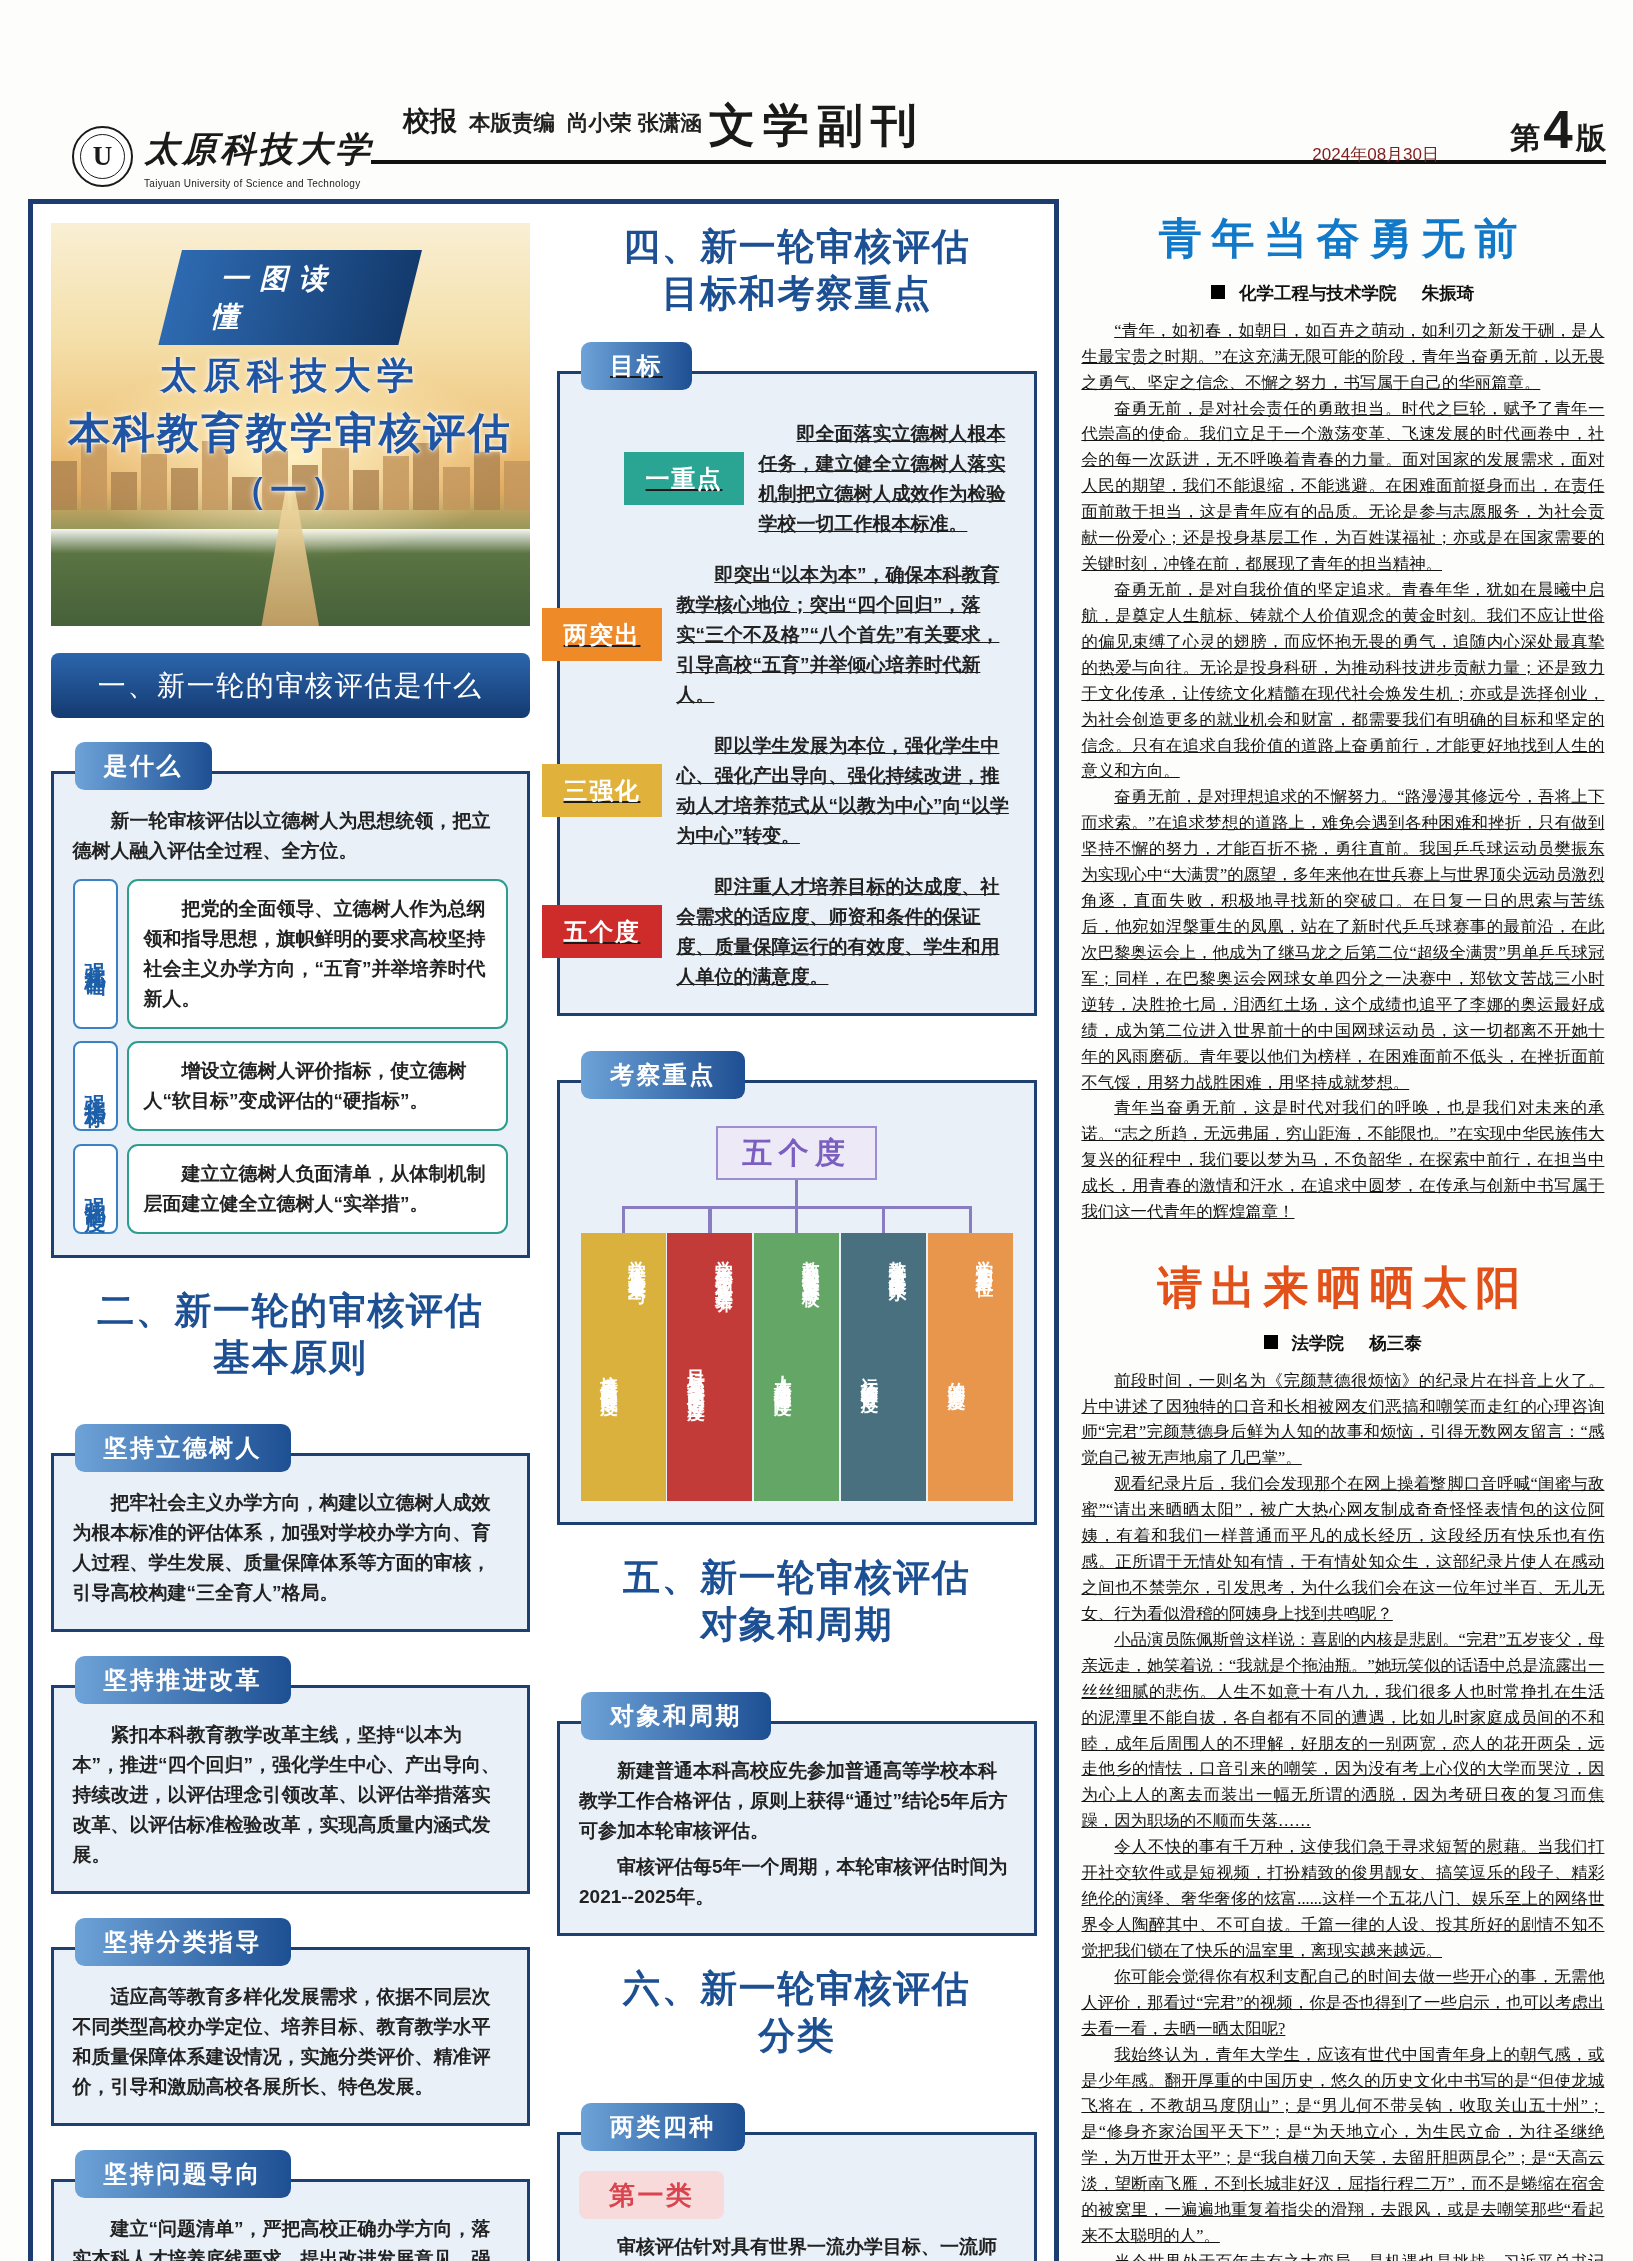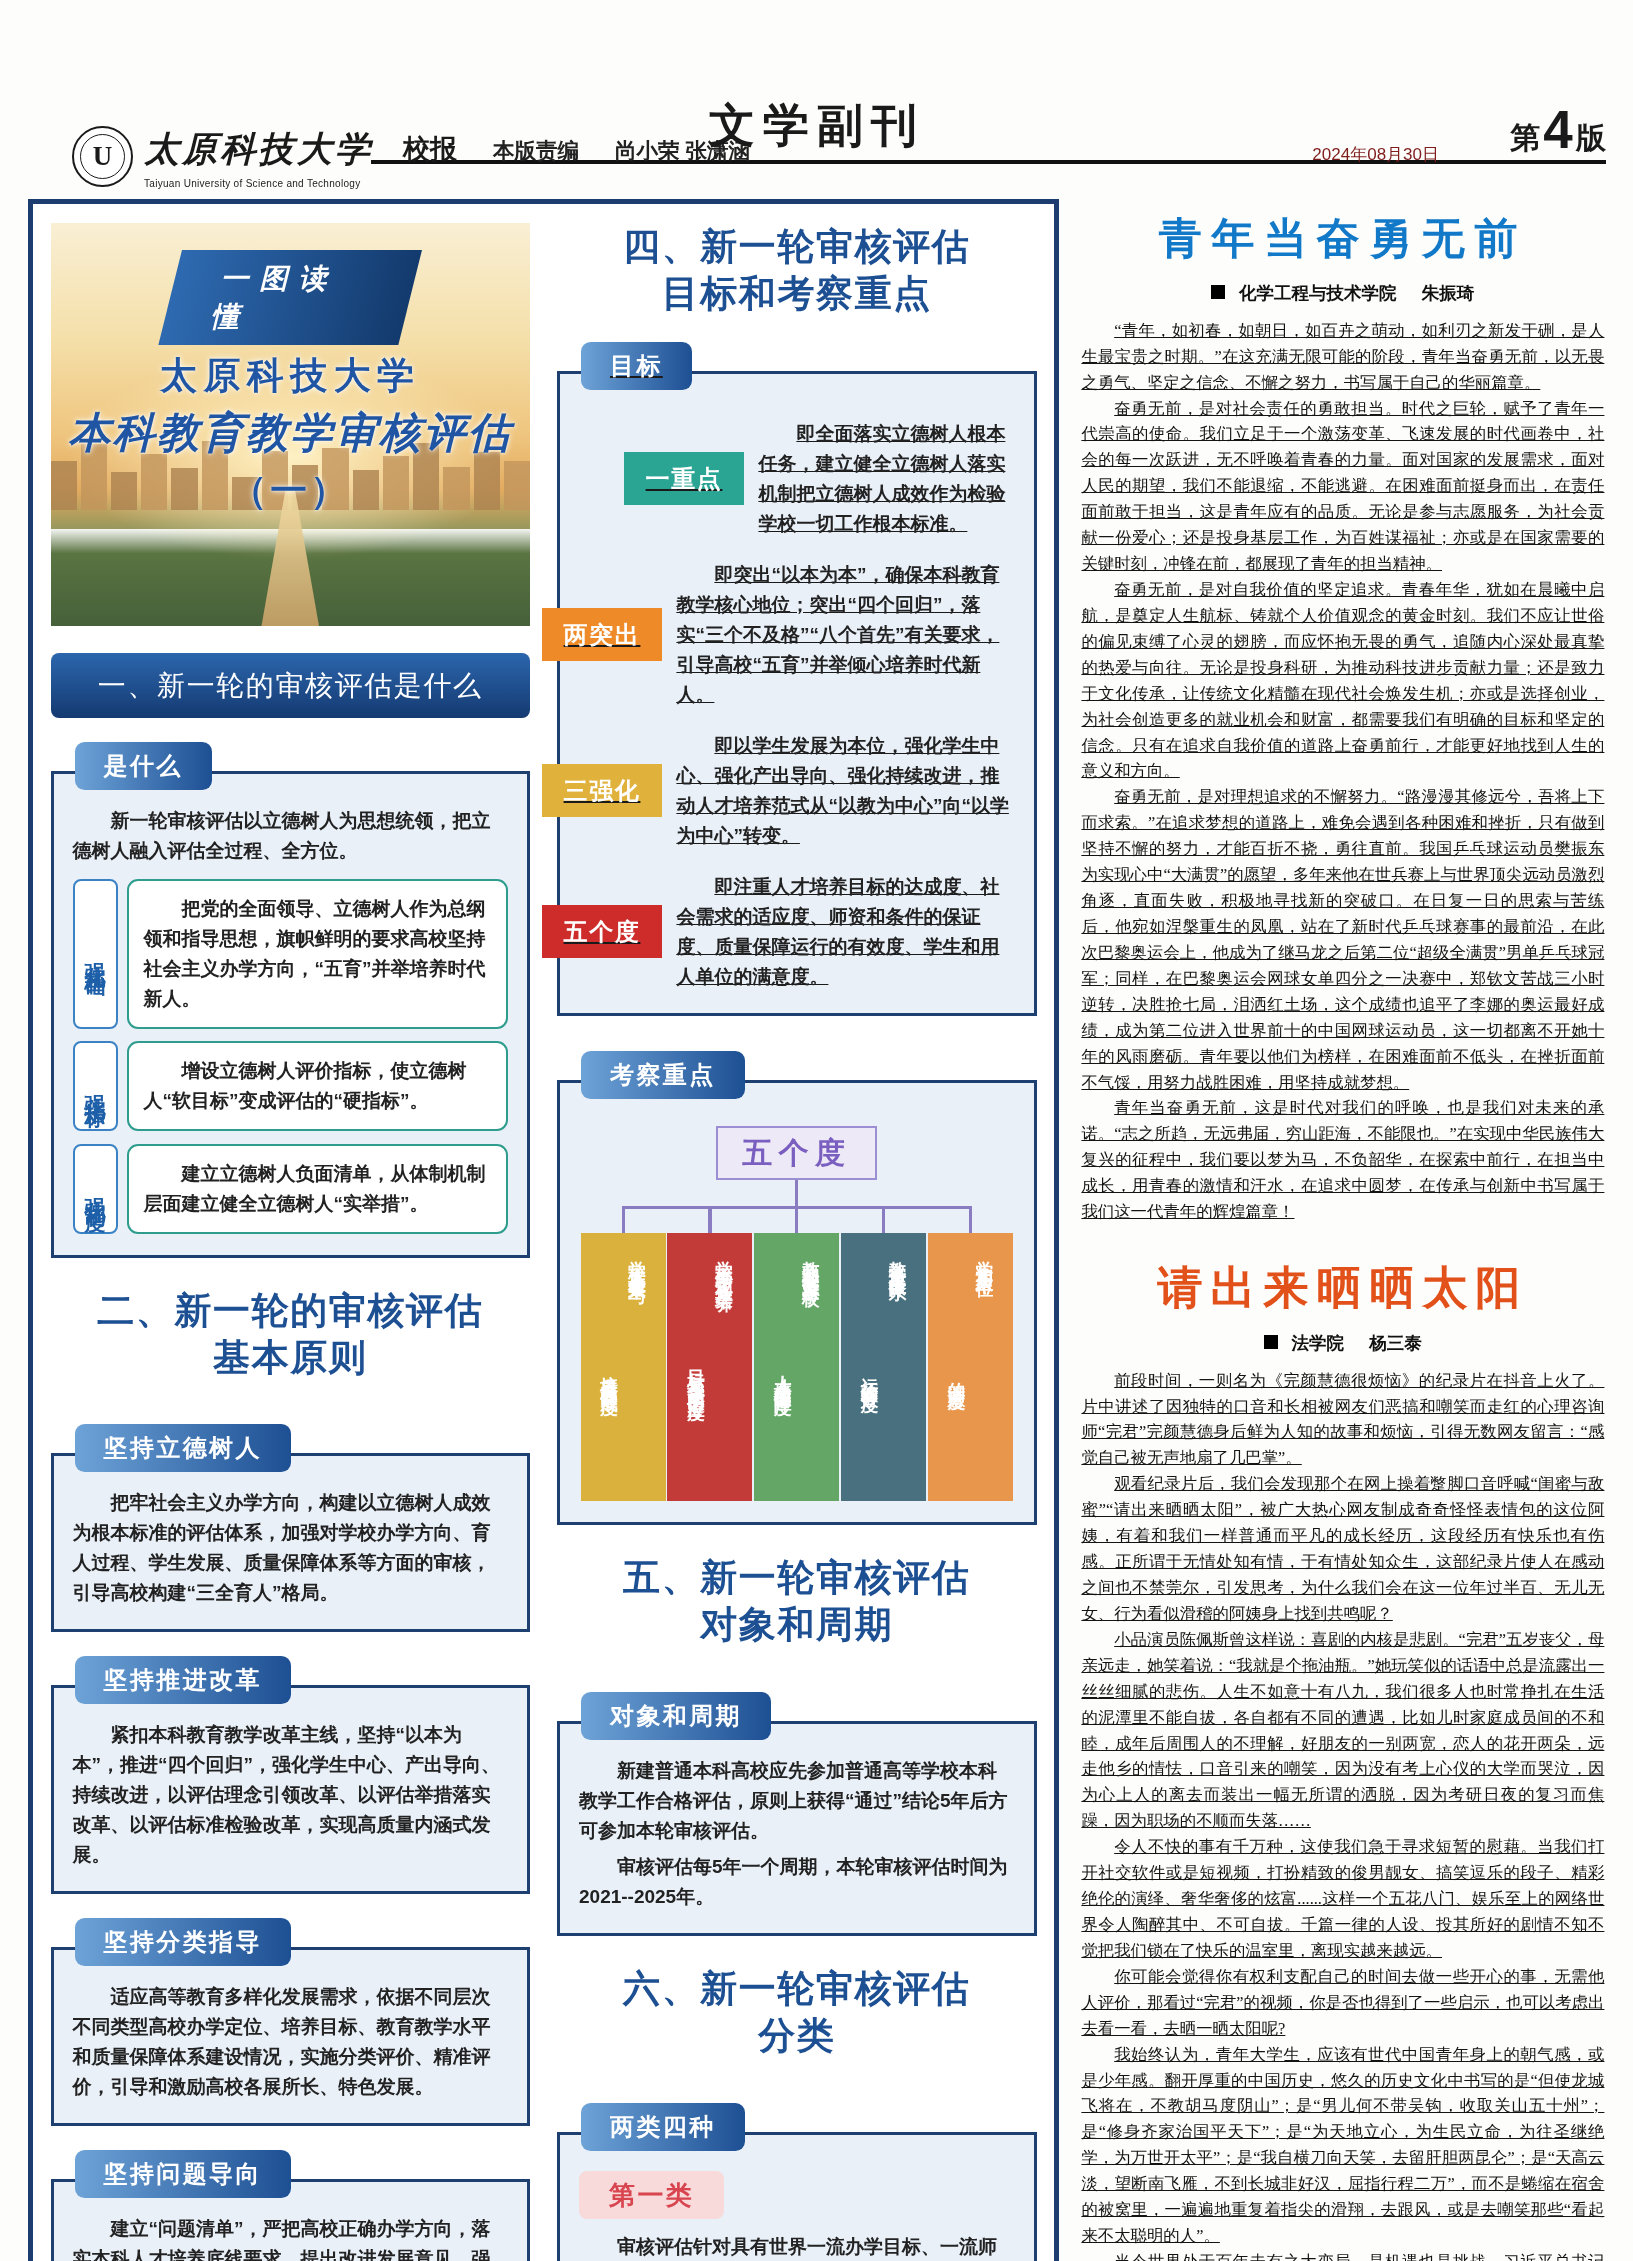--- a/index.html
+++ b/index.html
@@ -10,21 +10,21 @@
   }
   
   .masthead { position:relative; height:89px; margin:89px 28px 0; }
   .mast-rule { position:absolute; left:343px; right:0; bottom:14.4px; height:3.2px; background:#111; }
   .logo-wrap { position:absolute; left:44px; bottom:-11px; display:flex; gap:11px; align-items:flex-start; }
   .seal { width:61px; height:61px; border:2.4px solid #1a1a1a; border-radius:50%showing; border-radius:50%; display:flex; align-items:center; justify-content:center; background:#fff; }
   .seal-inner { width:45px; height:45px; border:1.2px solid #1a1a1a; border-radius:50%; display:flex; align-items:center; justify-content:center; font-family:"Liberation Serif",serif; font-size:27px; font-weight:bold; }
   .logo-txt { display:flex; flex-direction:column; }
   .logo-cn { font-family:"Liberation Serif",serif; font-style:italic; font-weight:bold; font-size:35px; letter-spacing:3.2px; }
   .logo-en { font-size:10px; color:#222; margin-top:4.8px; letter-spacing:0.3px; }
-  .mast-mid { position:absolute; left:375px; bottom:11px; display:flex; align-items:baseline; gap:36px; }
+  .mast-mid { position:absolute; left:375px; bottom:39px; display:flex; align-items:baseline; gap:12px; }
   .paper-label { font-size:27px; font-weight:bold; }
   .editors-label, .editors { font-size:21.5px; font-weight:bold; color:#222; }
   .mast-title { position:absolute; left:50%; transform:translateX(-50%); bottom:21px; font-size:46px; font-weight:bold; letter-spacing:8px; }
   .mast-date { position:absolute; right:167px; bottom:12px; font-size:17px; color:#7f1d1d; }
   .mast-edition { position:absolute; right:0; bottom:19px; font-weight:bold; display:flex; align-items:baseline; }
   .mast-edition .small { font-size:30px; }
   .mast-edition .big { font-size:53px; line-height:1; padding:0 3.2px; }
   
   .content { display:flex; margin:21px 28px 0; gap:16px; align-items:flex-start; }
   .frame { flex:0 0 1031px; width:1031px; border:5.6px solid #1d3c6f; background:#fff; padding:19px 17.5px 24px; display:flex; gap:27px; }
@@ -40,21 +40,21 @@
   .city div:nth-child(1){height:70%} .city div:nth-child(2){height:95%} .city div:nth-child(3){height:55%}
   .city div:nth-child(4){height:80%} .city div:nth-child(5){height:60%} .city div:nth-child(6){height:100%}
   .city div:nth-child(7){height:48%} .city div:nth-child(8){height:85%} .city div:nth-child(9){height:65%}
   .city div:nth-child(10){height:90%} .city div:nth-child(11){height:58%} .city div:nth-child(12){height:78%}
   .city div:nth-child(13){height:96%} .city div:nth-child(14){height:62%} .city div:nth-child(15){height:84%}
   .city div:nth-child(16){height:70%}
   .road { position:absolute; bottom:0; left:44%; width:12%; height:34%; background:linear-gradient(180deg,#f2dda6,#c9a266); clip-path:polygon(42% 0,58% 0,100% 100%,0 100%); opacity:.9; }
   .badge { position:absolute; top:27px; left:50%; transform:translateX(-50%) skewX(-14deg); background:linear-gradient(90deg,#2e6ab1,#133a6d); color:#fff; font-size:28px; font-weight:bold; letter-spacing:11px; padding:9.6px 41px 9.6px 48px; box-shadow:11px -8px 0 -4.8px rgba(30,70,130,.0); }
   .hero-t { position:absolute; width:100%; text-align:center; color:#2055a4; font-weight:bold; text-shadow:0 0 6.4px rgba(255,255,255,.95),0 0 2.4px rgba(255,255,255,.9); }
   .hero-t1 { top:128px; font-size:37px; letter-spacing:6.4px; }
-  .hero-t2 { top:182px; font-size:42px; letter-spacing:2.4px;font-style:italic; }
+  .hero-t2 { top:182px; font-size:42px; letter-spacing:2.4px; }
   .hero-t3 { top:243px; font-size:37px; letter-spacing:3.2px; }
   
   .bar-header { margin-top:27px; background:linear-gradient(180deg,#2c66ad,#143a71); color:#fff; font-size:28px; font-weight:normal; text-align:center; padding:13.6px 4.8px; border-radius:8px; letter-spacing:1.6px; }
   .sec-title { color:#1d4f93; font-weight:bold; font-size:37px; text-align:center; line-height:1.28; margin:29px 0 19px; letter-spacing:1.6px; }
   .tab { align-self:flex-start; background:linear-gradient(90deg,#6ea3d8,#1d4f93); color:#fff; font-weight:bold; font-size:24px; padding:8px 29px; border-radius:9.6px; position:relative; z-index:2; margin-left:24px; margin-bottom:-19px; letter-spacing:2.4px; }
   .panel { border:3.2px solid #1d4070; background:#e9f0f8; padding:32px 19px 21px; }
   .ibody { font-size:19px; line-height:1.58; color:#222; font-weight:bold; text-indent:2em; margin:0; }
   
   .svrow { display:flex; gap:9.6px; margin-top:12.8px; }
   .vlabel { flex:0 0 45px; display:flex; align-items:center; justify-content:center; border:2.4px solid #3b82c4; border-radius:8px; background:#fff; }

